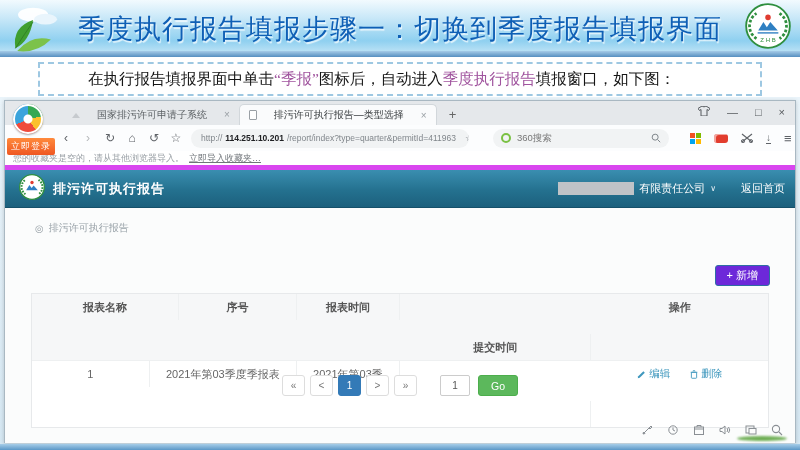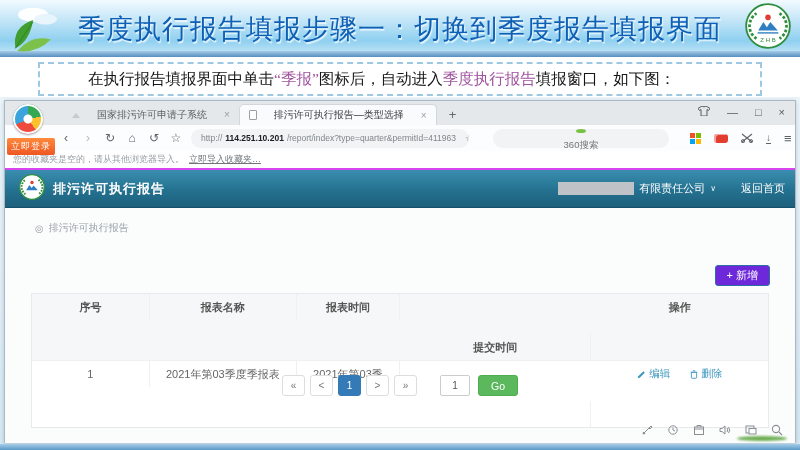--- a/index.html
+++ b/index.html
@@ -62,35 +62,35 @@
     background:#fcfdfe; }
   .nav-ic { font-size:12px; color:#5f6368; width:14px; text-align:center; }
   .addrbar { width:278px; height:19px; background:#f1f3f4; border-radius:10px;
     display:flex; align-items:center; padding:0 7px; gap:3px; font-size:8.5px;
     color:#80868b; white-space:nowrap; overflow:hidden; }
   .addr-host { color:#202124; font-weight:bold; }
   .addrbar .sp { flex:1; }
   .mini-ic { color:#80868b; font-size:9px; }
   .searchbox { width:176px; height:19px; background:#f1f3f4; border-radius:10px;
     display:flex; align-items:center; padding:0 8px; gap:6px; font-size:9.5px;
-    color:#777; margin-left:16px;flex-direction:column; }
+    color:#777; margin-left:16px; }
   .searchbox .sp { flex:1; }
   .ring360 { width:10px; height:10px; border:2.5px solid #7ac143; border-radius:50%; }
   .tool-icons { display:flex; gap:13px; align-items:center; margin-left:13px; }
   .grid-ic { width:11px; height:11px; display:grid; grid-template-columns:1fr 1fr; gap:1px; }
   .grid-ic i { display:block; }
   .grid-ic i:nth-child(1){background:#f25022;} .grid-ic i:nth-child(2){background:#7fba00;}
   .grid-ic i:nth-child(3){background:#00a4ef;} .grid-ic i:nth-child(4){background:#ffb900;}
   .pad-ic { width:14px; height:9px; background:#e23d2e; border-radius:3px;
     box-shadow:inset 2px 1px 0 rgba(255,255,255,.55); }
   .dl-ic { font-size:10px; color:#5f6368; border-bottom:1.5px solid #5f6368; line-height:1; }
   .menu-ic { font-size:13px; color:#5f6368; }
 
   .noticebar { height:19px; display:flex; align-items:center; padding-left:8px;
-    font-size:9px; color:#9aa0a6; gap:5px; background:#fff; border-bottom:2px solid #d946ef; }
+    font-size:9px; color:#9aa0a6; gap:5px; background:#fff; border-bottom:5px solid #d946ef; }
   .noticebar .lnk { color:#70757a; text-decoration:underline; }
 
   .siteheader { height:37px; background:linear-gradient(180deg,#3a8eb0 0%,#24718f 55%,#1c607d 100%);
     display:flex; align-items:center; padding:0 10px 0 14px; color:#fff; }
   .site-title { font-size:13px; font-weight:bold; margin-left:8px; letter-spacing:1px; white-space:nowrap; }
   .menus { display:flex; gap:40px; margin-left:40px; font-size:12px; color:#d5e7f0; }
   .menu.active { color:#fff; font-weight:bold; }
   .header-right { margin-left:auto; display:flex; align-items:center; gap:5px; font-size:11px; white-space:nowrap; }
   .redacted { width:76px; height:13px; background:#bfc3c7; }
   .chev { font-size:8px; color:#e8f1f6; }
@@ -278,22 +278,22 @@
     <div class="content">
       <div class="breadcrumb">
         <span>◎</span>
         <span>排污许可执行报告</span>
       </div>
 
       <div class="add-btn">+ 新增</div>
 
       <div class="tbl">
         <div class="trow head">
+          <div class="tcell c2">报表名称</div>
           <div class="tcell c1">序号</div>
-          <div class="tcell c2">报表名称</div>
           <div class="tcell c3">报表时间</div>
           <div class="tcell c4">提交时间</div>
           <div class="tcell c5">操作</div>
         </div>
         <div class="trow bodyr">
           <div class="tcell c1">1</div>
           <div class="tcell c2">2021年第03季度季报表</div>
           <div class="tcell c3">2021年第03季</div>
           <div class="tcell c4"></div>
           <div class="tcell c5">

